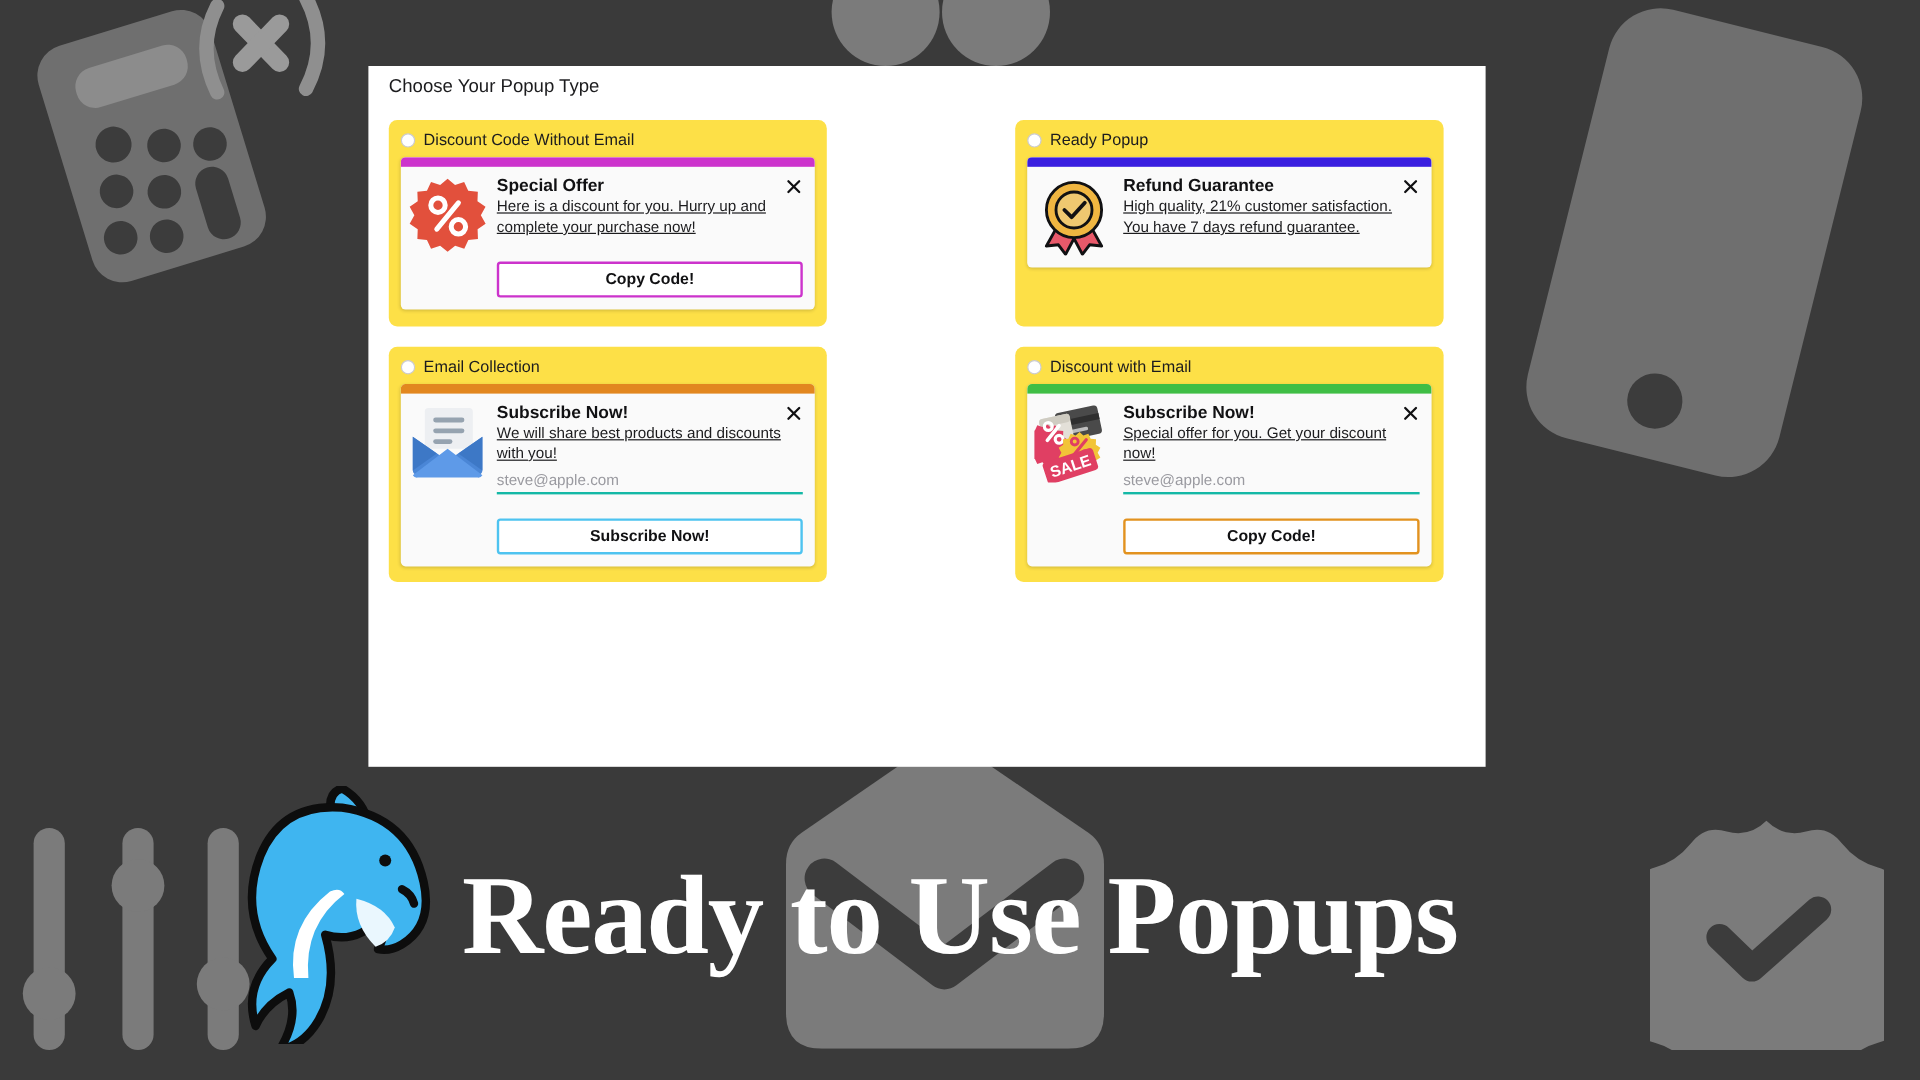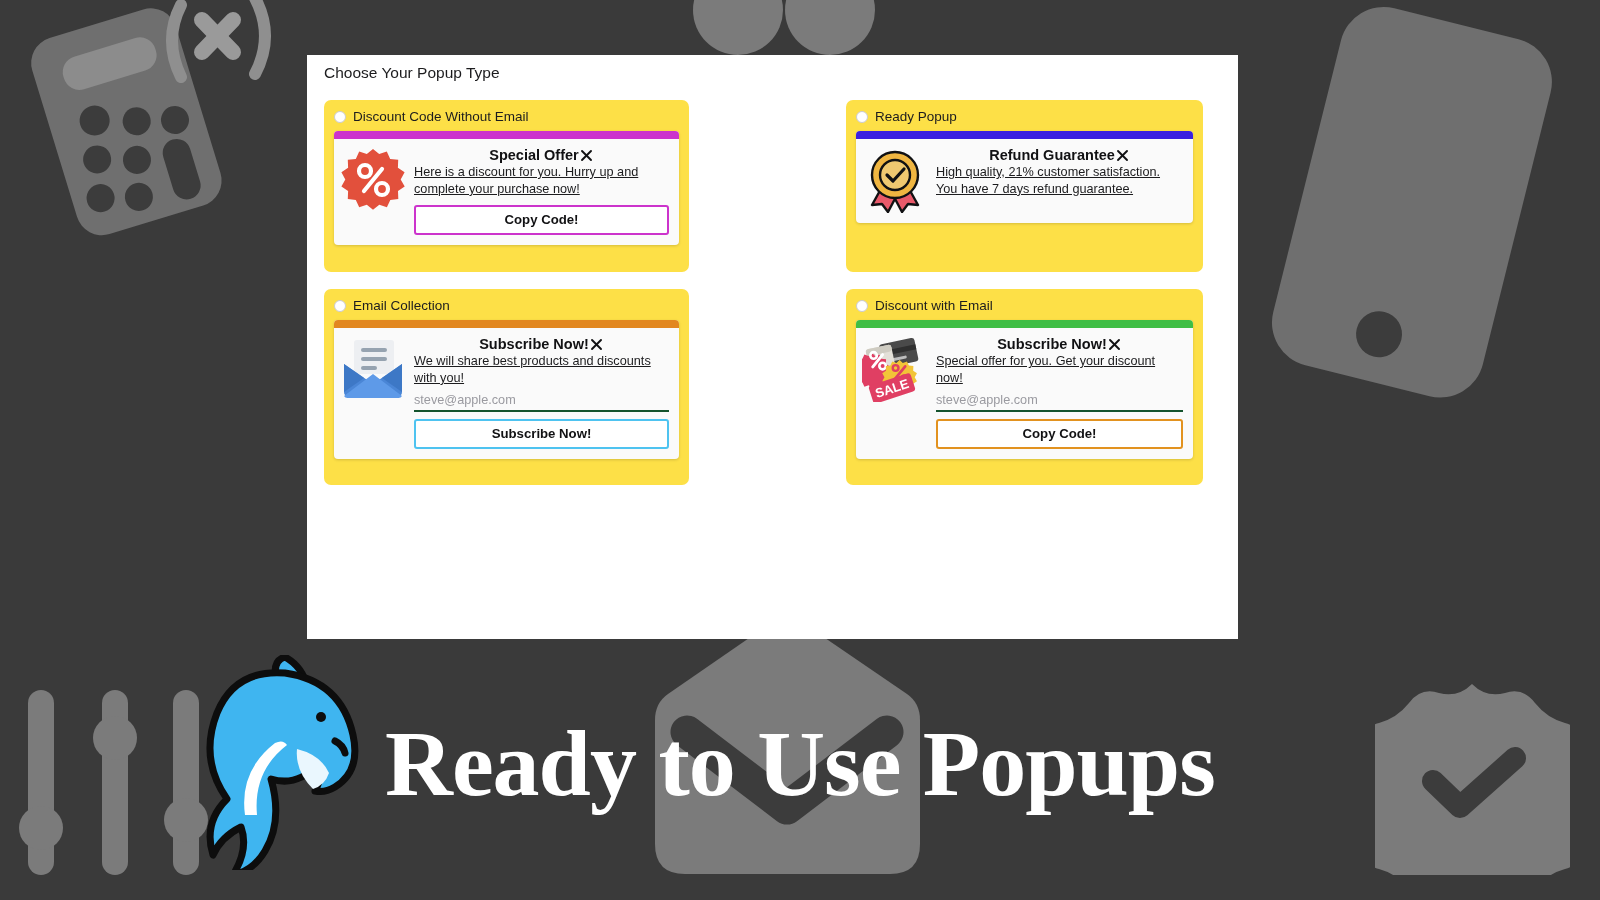--- a/index.html
+++ b/index.html
@@ -84,44 +84,44 @@
     border-radius: 4px;
     box-shadow: 0 1px 3px rgba(0,0,0,.16);
     overflow: hidden;
     position: relative;
   }
   .popup-bar { height: 8px; width: 100%; }
   .popup-body { display: flex; padding: 8px 10px 10px 6px; gap: 8px; }
   .popup-icon { width: 66px; height: 66px; flex: 0 0 66px; }
   .popup-icon svg { width: 66px; height: 66px; display: block; }
   .popup-main { flex: 1 1 auto; min-width: 0; }
-  .popup-headrow { display: flex; align-items: flex-start; justify-content: center; }
+  .popup-headrow { display: flex; align-items: flex-start; justify-content: space-between; }
   .popup-title { font-size: 14.5px; font-weight: bold; color: #111113; }
   .close-x {
     width: 15px; height: 15px;
     flex: 0 0 auto;
     margin-top: 1px;
   }
   .close-x svg { width: 15px; height: 15px; display: block; }
   .popup-desc {
     font-size: 12.7px;
     color: #1c1c1e;
     line-height: 1.33;
     margin-top: 1px;
     text-decoration: underline;
   }
   .email-field {
     margin-top: 6px;
     font-size: 12.7px;
     color: #9a9aa0;
     padding-bottom: 3px;
-    border-bottom: 2px solid #14532d;
+    border-bottom: 2px solid #14b8a6;
   }
   .popup-btn {
-    margin-top: 7px;
+    margin-top: 20px;
     height: 30px;
     display: flex; align-items: center; justify-content: center;
     background: #ffffff;
     border-radius: 3px;
     font-size: 13.2px;
     font-weight: bold;
     color: #111113;
   }
 
   .cell-empty { background: transparent; }

